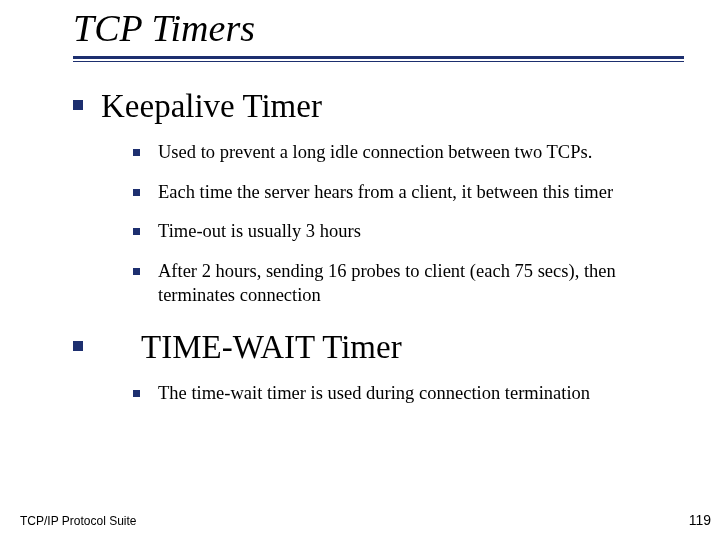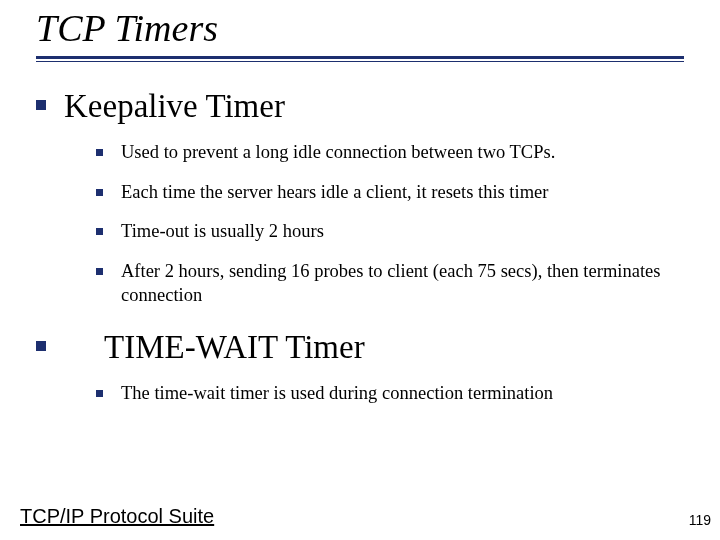--- a/index.html
+++ b/index.html
@@ -1,32 +1,32 @@
 <!DOCTYPE html>
 <html><head>
 <meta charset="utf-8">
 <style>
   * { margin: 0; padding: 0; box-sizing: border-box; }
   html, body { width: 720px; height: 540px; background: #fff; font-family: "Times New Roman", Times, serif; color: #000; overflow: hidden; }
-  .slide { position: relative; width: 720px; height: 540px; }
+  .slide { position: relative; width: 720px; height: 540px; padding-left: 37px; }
   .title-wrap { padding: 6px 0 0 36px; }
   .title { font-style: italic; font-size: 38px; font-weight: 400; }
   .rule { margin: 6px 36px 0 36px; }
   .rule .r1 { height: 3px; background: #1d2f6f; }
   .rule .r2 { height: 1px; background: #1d2f6f; margin-top: 2px; }
   .content { padding: 20px 36px 0 36px; }
   .l1 { display: flex; align-items: flex-start; margin-top: 6px; }
   .l1 .bul { width: 10px; height: 10px; background: #1d2f6f; margin-top: 12px; margin-right: 18px; flex: none; }
   .l1 .txt { font-size: 33px; }
   .l2list { margin: 6px 0 0 60px; }
   .l2 { display: flex; align-items: flex-start; margin-top: 16px; line-height: 1.28; }
   .l2 .bul { width: 7px; height: 7px; background: #1d2f6f; margin-top: 8px; margin-right: 18px; flex: none; }
   .l2 .txt { font-size: 18.5px; max-width: 555px; }
   .sec2 { margin-top: 22px; gap: 40px; }
-  .footer { position: absolute; left: 20px; bottom: 12px; font-size: 20px; font-family: Arial, Helvetica, sans-serif; color: #000; text-decoration: underline; }
+  .footer { position: absolute; left: 20px; bottom: 12px; font-size: 12px; font-family: Arial, Helvetica, sans-serif; color: #000; }
   .pagenum { position: absolute; right: 9px; bottom: 12px; font-size: 14px; font-family: Arial, Helvetica, sans-serif; color: #000; }
 </style>
 </head>
 <body>
 <div class="slide">
 
   <div class="title-wrap">
     <div class="title">TCP Timers</div>
   </div>
   <div class="rule">
@@ -40,25 +40,25 @@
       <div class="bul"></div>
       <div class="txt">Keepalive Timer</div>
     </div>
     <div class="l2list">
       <div class="l2">
         <div class="bul"></div>
         <div class="txt">Used to prevent a long idle connection between two TCPs.</div>
       </div>
       <div class="l2">
         <div class="bul"></div>
-        <div class="txt">Each time the server hears idle a client, it resets this timer</div>
+        <div class="txt">Each time the server hears from a client, it between this timer</div>
       </div>
       <div class="l2">
         <div class="bul"></div>
-        <div class="txt">Time-out is usually 2 hours</div>
+        <div class="txt">Time-out is usually 3 hours</div>
       </div>
       <div class="l2">
         <div class="bul"></div>
         <div class="txt">After 2 hours, sending 16 probes to client (each 75 secs), then terminates connection</div>
       </div>
     </div>
 
     <div class="l1 sec2">
       <div class="bul"></div>
       <div class="txt">TIME-WAIT Timer</div>

